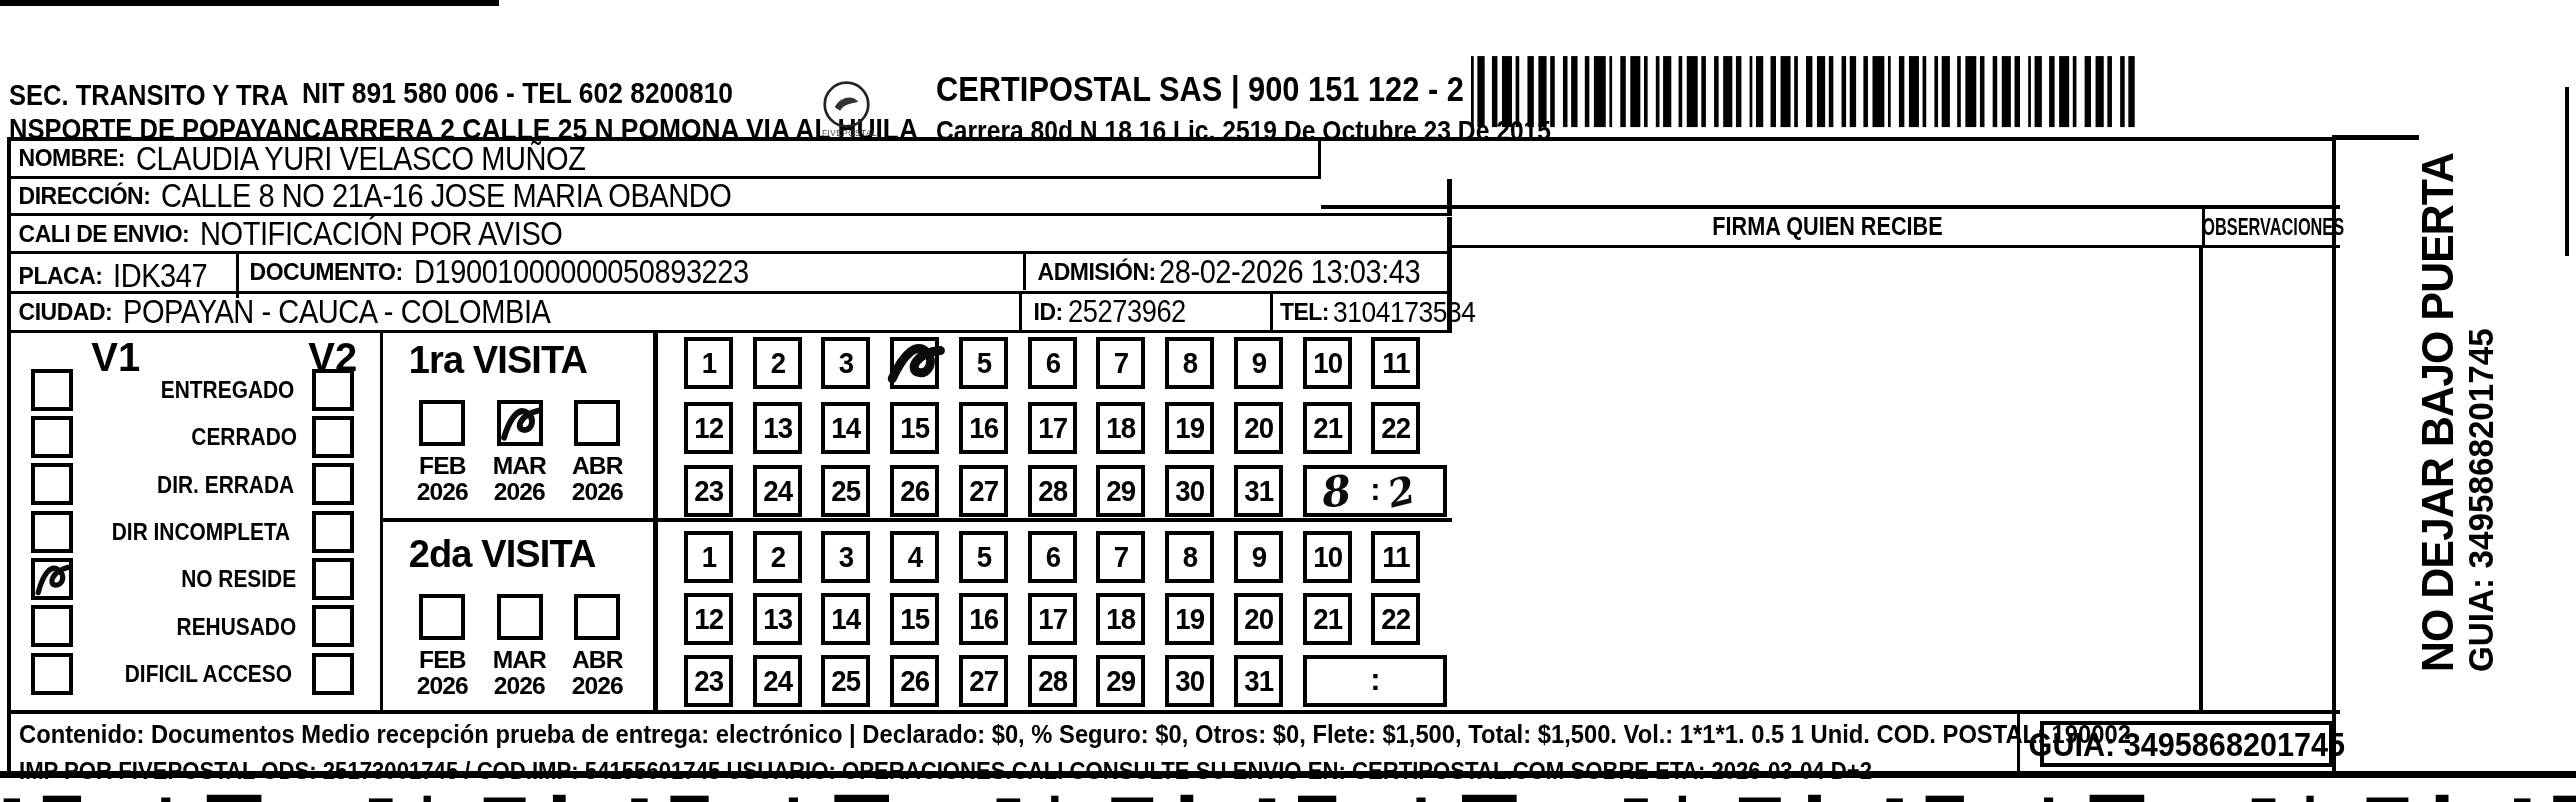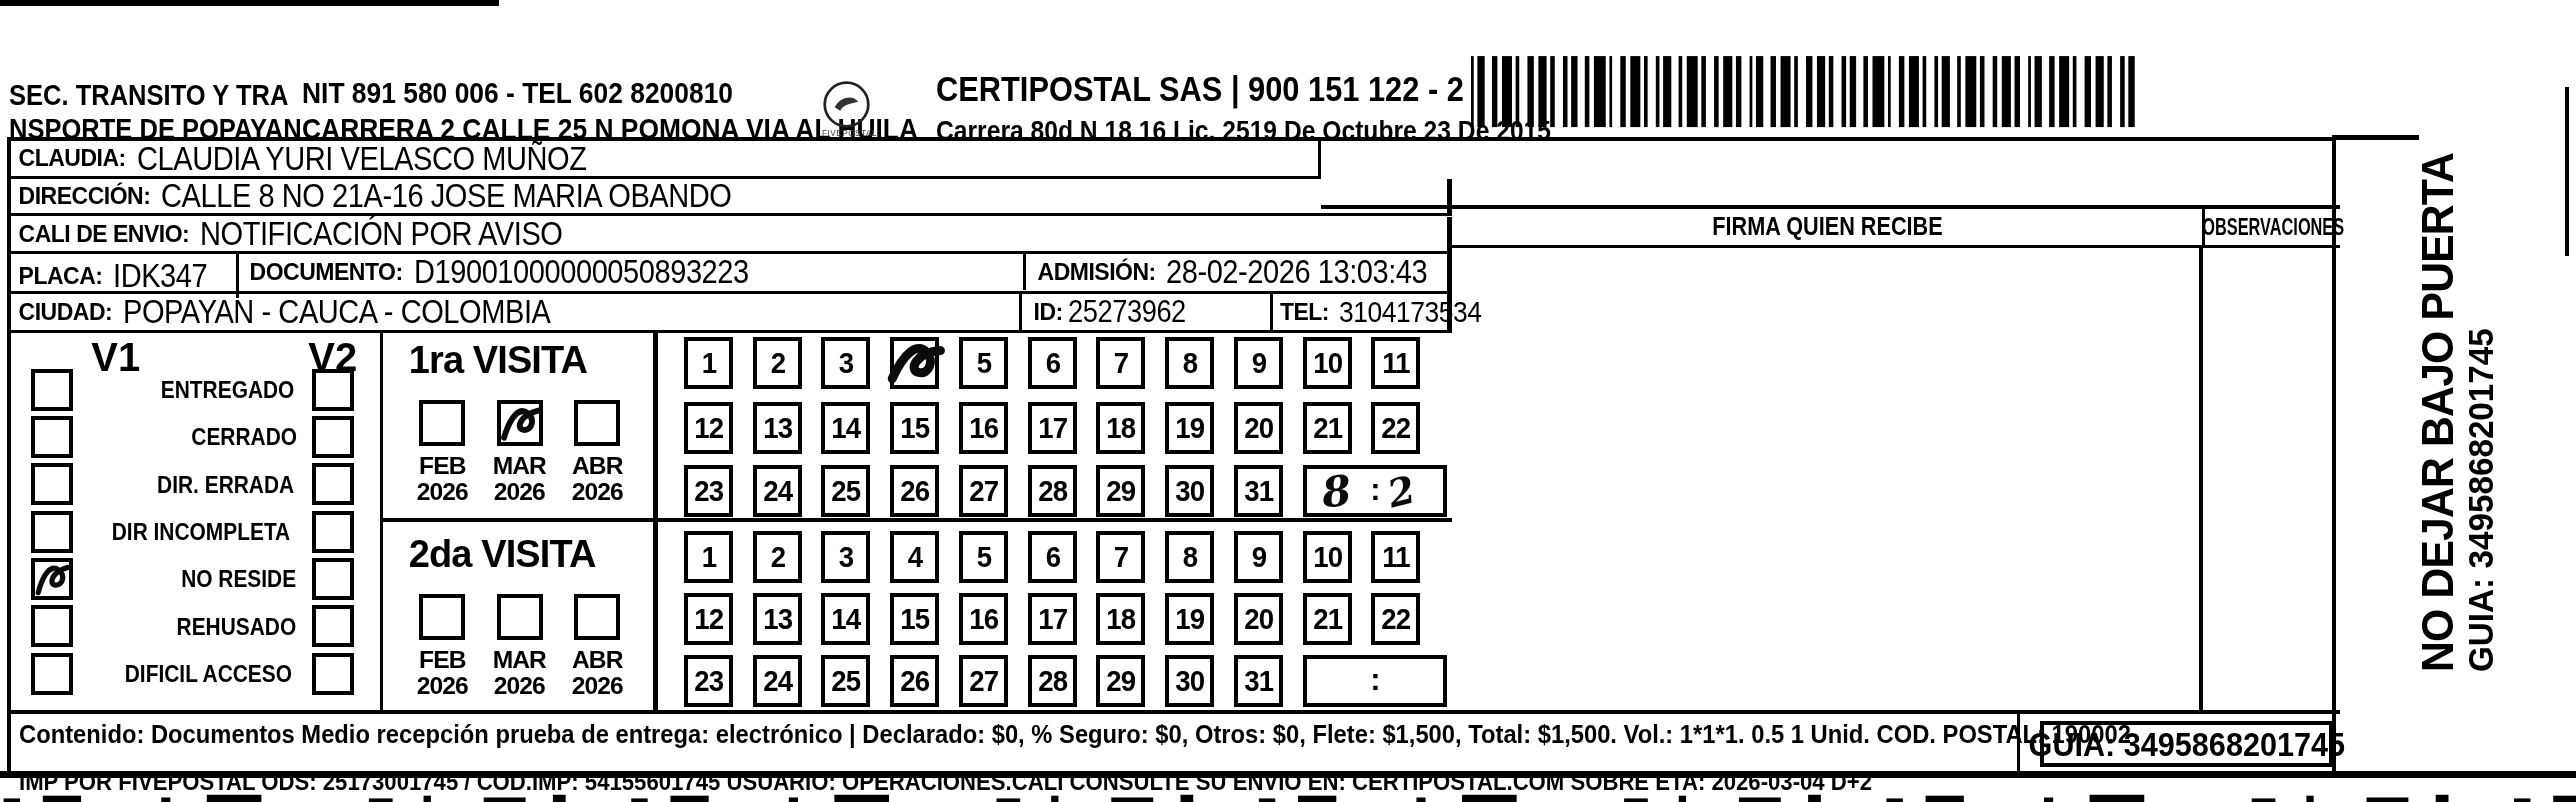--- a/index.html
+++ b/index.html
@@ -112,57 +112,57 @@
       <rect x="674" y="0" width="7" height="78" fill="#000"></rect>
       <rect x="686" y="0" width="9" height="78" fill="#000"></rect>
       <rect x="699" y="0" width="5" height="78" fill="#000"></rect>
       <rect x="713" y="0" width="5" height="78" fill="#000"></rect>
       <rect x="722" y="0" width="7" height="78" fill="#000"></rect>
     </svg>
 
   <div class="abs" style="left:7.3px;top:137px;width:2329px;height:638px;border:4.6px solid #000;box-sizing:border-box;">
 
     <div class="frow" style="left:0;top:0;width:1310px;height:38px;border-right:3.6px solid #000;border-bottom:3.6px solid #000;">
-      <span class="lbl">CLAUDIA:</span>
+      <span class="lbl">NOMBRE:</span>
       <span class="val sqz">CLAUDIA YURI VELASCO MUÑOZ</span>
     </div>
     <div class="frow" style="left:0;top:38px;width:1441px;height:37px;border-right:5.5px solid #000;border-bottom:3.6px solid #000;">
       <span class="lbl">DIRECCIÓN:</span>
       <span class="val sqz">CALLE 8 NO 21A-16 JOSE MARIA OBANDO</span>
     </div>
     <div class="frow" style="left:0;top:76px;width:1441px;height:37px;border-right:5.5px solid #000;border-bottom:3.6px solid #000;">
       <span class="lbl">CALI DE ENVIO:</span>
       <span class="val sqz">NOTIFICACIÓN POR AVISO</span>
     </div>
 
     <div class="abs" style="left:0;top:113px;width:1441px;height:40px;border-right:5.5px solid #000;border-bottom:3.6px solid #000;box-sizing:border-box;">
       <div class="frow" style="left:0;top:0;width:228px;height:44px;border-right:3.6px solid #000;">
         <span class="lbl">PLACA:</span>
         <span class="val sqz">IDK347</span>
       </div>
       <div class="frow" style="left:231px;top:0;width:784px;height:36px;border-right:3.6px solid #000;">
         <span class="lbl">DOCUMENTO:</span>
         <span class="val sqz">D19001000000050893223</span>
       </div>
-      <div class="frow" style="left:1019px;top:0;width:419px;height:36px;gap:10px;">
+      <div class="frow" style="left:1019px;top:0;width:419px;height:36px;gap:3px;">
         <span class="lbl">ADMISIÓN:</span>
         <span class="val sqz">28-02-2026 13:03:43</span>
       </div>
     </div>
 
     <div class="abs" style="left:0;top:153px;width:1441px;height:39px;border-right:5.5px solid #000;border-bottom:3.6px solid #000;box-sizing:border-box;">
       <div class="frow" style="left:0;top:0;width:1011px;height:36px;border-right:3.6px solid #000;">
         <span class="lbl">CIUDAD:</span>
         <span class="val sqz">POPAYAN - CAUCA - COLOMBIA</span>
       </div>
       <div class="frow" style="left:1015px;top:0;width:247px;height:36px;border-right:3.6px solid #000;gap:5.5px;">
         <span class="lbl">ID:</span>
         <span class="val sqz" style="font-size:31px;">25273962</span>
       </div>
-      <div class="frow" style="left:1265px;top:0;width:173px;height:36px;gap:10px;padding-left:3.6px;">
+      <div class="frow" style="left:1265px;top:0;width:173px;height:36px;gap:4px;padding-left:3.6px;">
         <span class="lbl">TEL:</span>
         <span class="val sqz" style="font-size:30px;">3104173534</span>
       </div>
     </div>
 
     <div id="status-rows" class="abs" style="left:0;top:192px;width:372px;height:377px;border-right:3.6px solid #000;box-sizing:border-box;">
       <div class="abs b" style="left:80px;top:1.8px;font-size:40px;">V1</div>
       <div class="abs b" style="left:297px;top:1.8px;font-size:40px;">V2</div>
     <div style="position:absolute;left:20px;top:36px;width:42px;height:42px;border:4.6px solid #000;box-sizing:border-box;"></div>
         <div style="top: 43px;" class="stlabel"><span class="sqzc">ENTREGADO</span></div>
@@ -441,21 +441,21 @@
         <span class="sqzc" style="transform:scaleX(.68);">OBSERVACIONES</span>
       </div>
     </div>
     <div class="abs ln" style="left:2188px;top:107px;width:3.6px;height:462px;"></div>
     <div class="abs" style="left:1441px;top:107px;width:747px;height:462px;"></div>
     <div class="abs" style="left:2192px;top:107px;width:138px;height:462px;"></div>
 
     <div class="abs" style="left:0;top:569px;width:2329px;height:64px;border-top:4.6px solid #000;box-sizing:border-box;">
       <div class="abs" style="left:0;top:0;width:2009px;height:59px;border-right:3.6px solid #000;box-sizing:border-box;padding:4.6px 0 0 7.3px;">
         <div style="font-size:26.4px;font-weight:600;"><span class="sqz" style="transform:scaleX(.9);">Contenido: Documentos Medio recepción prueba de entrega: electrónico | Declarado: $0, % Seguro: $0, Otros: $0, Flete: $1,500, Total: $1,500. Vol.: 1*1*1. 0.5  1 Unid. COD. POSTAL: 190002</span></div>
-        <div style="font-size:24.6px;font-weight:600;margin-top:18px;"><span class="sqz" style="transform:scaleX(.9);">IMP POR FIVEPOSTAL ODS: 25173001745 / COD.IMP: 54155601745 USUARIO: OPERACIONES.CALI CONSULTE SU ENVIO EN: CERTIPOSTAL.COM SOBRE ETA: 2026-03-04 D+2</span></div>
+        <div style="font-size:24.6px;font-weight:600;margin-top:7px;"><span class="sqz" style="transform:scaleX(.9);">IMP POR FIVEPOSTAL ODS: 25173001745 / COD.IMP: 54155601745 USUARIO: OPERACIONES.CALI CONSULTE SU ENVIO EN: CERTIPOSTAL.COM SOBRE ETA: 2026-03-04 D+2</span></div>
       </div>
       <div class="abs" style="left:2029px;top:7.3px;width:293px;height:46px;border:4.6px solid #000;box-sizing:border-box;display:flex;align-items:center;justify-content:center;font-size:34px;font-weight:bold;">
         <span class="sqzc" style="transform:scaleX(.9);">GUIA: 3495868201745</span>
       </div>
     </div>
   </div>
 
   <div class="abs" style="left:2414px;top:672px;transform:rotate(-90deg);transform-origin:0 0;width:583px;height:109px;">
     <div style="font-size:45px;font-weight:bold;letter-spacing:-0.9px;line-height:47px;"><span class="sqz" style="transform:scaleX(.95);">NO DEJAR BAJO PUERTA</span></div>
     <div style="font-size:35px;font-weight:bold;letter-spacing:0;line-height:40px;"><span class="sqz" style="transform:scaleX(.95);">GUIA: 3495868201745</span></div>

